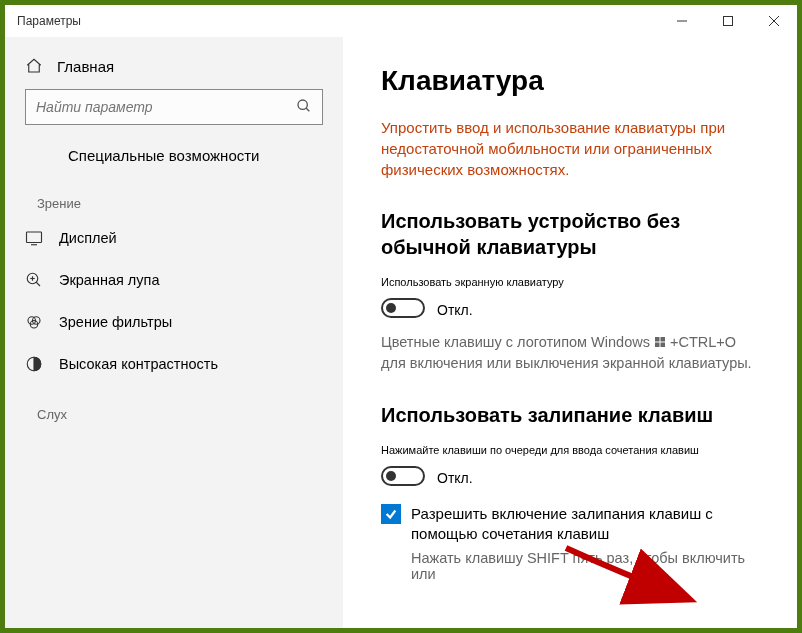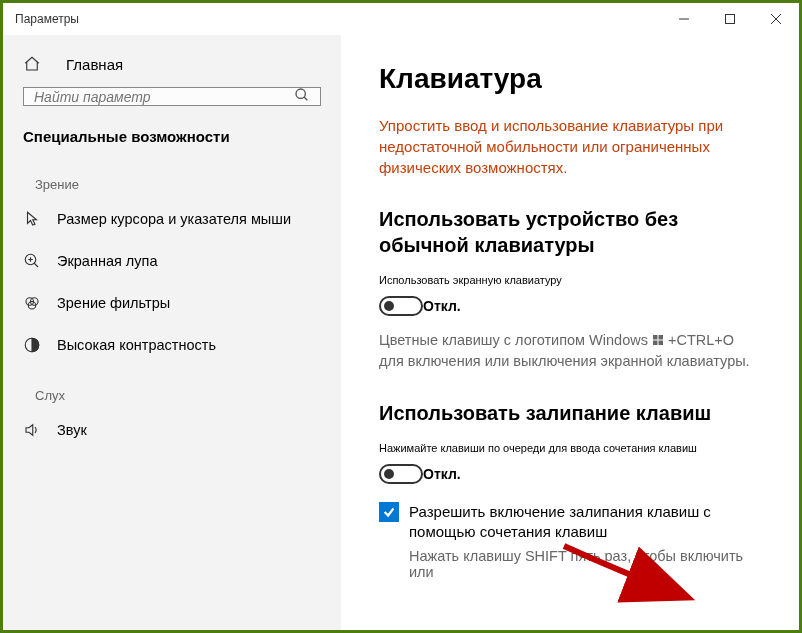--- a/index.html
+++ b/index.html
@@ -1,40 +1,40 @@
 <!DOCTYPE html>
 <html><head>
 <meta charset="utf-8">
 <style>
   * { box-sizing: border-box; margin: 0; padding: 0; }
   html, body { width: 802px; height: 633px; font-family: "Segoe UI", Tahoma, sans-serif; font-size: 14px; color: #000; background: #fff; overflow: hidden; }
-  .window { display: flex; flex-direction: column; height: 100%; border: 3px solid #4d7c0f; }
+  .window { display: flex; flex-direction: column; height: 100%; border: 5px solid #4d7c0f; }
   .titlebar { display: flex; align-items: center; height: 32px; padding-left: 12px; font-size: 12px; color: #333; }
   .titlebar-title { flex: 1; }
   .caption-buttons { display: flex; }
   .caption-btn { width: 46px; height: 32px; display: flex; align-items: center; justify-content: center; color: #333; }
   .caption-btn svg { width: 10px; height: 10px; }
   .body { display: flex; flex: 1; min-height: 0; }
   .sidebar { width: 338px; background: #f3f3f3; padding: 12px 0 0 0; overflow: hidden; }
-  .home-row { display: flex; align-items: center; gap: 25px; padding: 8px 20px 14px 20px; font-size: 15px; }
+  .home-row { display: flex; align-items: center; gap: 14px; padding: 8px 20px 14px 20px; font-size: 15px; }
   .home-row .icon { width: 18px; display: flex; justify-content: center; }
   .search-wrap { padding: 0 20px 18px 20px; }
-  .search { display: flex; align-items: center; border: 1px solid #888; background: #fcfcfc; height: 19px; padding: 0 10px; }
+  .search { display: flex; align-items: center; border: 1px solid #888; background: #fcfcfc; height: 36px; padding: 0 10px; }
   .search input { flex: 1; border: none; outline: none; background: transparent; font-size: 14px; color: #555; font-style: italic; }
   .search-icon { color: #555; }
-  .section-title { font-weight: 700; padding: 4px 20px 10px 20px; font-size: 15px; }
+  .section-title { font-weight: 400; padding: 4px 20px 10px 20px; font-size: 15px; margin-left: 43px; }
   .group-label { color: #666; font-size: 13px; padding: 22px 20px 6px 32px; }
   .nav-item { display: flex; align-items: center; gap: 16px; padding: 12px 20px; font-size: 14.5px; cursor: default; }
   .nav-item .icon { width: 18px; height: 18px; display: flex; align-items: center; justify-content: center; color: #333; }
   .content { flex: 1; padding: 28px 38px 0 38px; overflow: hidden; position: relative; }
   .h1 { font-size: 28px; font-weight: 600; margin-bottom: 20px; }
   .desc { color: #c2410c; font-size: 15px; line-height: 1.4; margin-bottom: 28px; }
   .h2 { font-size: 20px; font-weight: 600; margin: 28px 0 16px 0; line-height: 1.3; }
   .setting-label { font-size: 11px; margin-bottom: 10px; }
-  .toggle-row { display: flex; align-items: center; gap: 0; margin-bottom: 14px; font-weight: bold; }
+  .toggle-row { display: flex; align-items: flex-end; gap: 12px; margin-bottom: 14px; }
   .toggle { width: 44px; height: 20px; border: 2px solid #333; border-radius: 20px; position: relative; background: #fff; }
   .toggle::after { content: ""; position: absolute; width: 10px; height: 10px; background: #333; border-radius: 50%; top: 3px; left: 3px; }
   .hint { color: #666; font-size: 14.5px; line-height: 1.4; margin-bottom: 24px; }
   .checkbox-row { display: flex; align-items: flex-start; gap: 10px; margin-top: 18px; }
   .checkbox { width: 20px; height: 20px; background: #0078d4; display: flex; align-items: center; justify-content: center; flex-shrink: 0; }
   .checkbox svg { width: 14px; height: 14px; stroke: #fff; stroke-width: 2.5; fill: none; }
   .checkbox-text { font-size: 15px; line-height: 1.35; }
   .sub-hint { color: #666; font-size: 14.5px; margin-top: 6px; padding-left: 30px; }
   .arrow-annotation { position: absolute; left: 218px; top: 506px; pointer-events: none; }
   .winlogo { display:inline-block; vertical-align: middle; }
@@ -85,29 +85,30 @@
                 <line x1="20" y1="20" x2="15" y2="15"></line>
               </svg>
           </span>
         </div>
       </div>
 
       <div class="section-title">Специальные возможности</div>
 
       <div class="group-label">Зрение</div>
 
-
       <div class="nav-item">
         <span class="icon">
             <svg width="18" height="18" viewBox="0 0 24 24" fill="none" stroke="#333" stroke-width="1.5">
-              <path d="M6 3 L6 18 L10 14 L13 20 L16 19 L13 13 L18 13 Z"></path>
+              <rect x="2" y="4" width="20" height="14" rx="1"></rect>
+              <line x1="8" y1="21" x2="16" y2="21"></line>
             </svg>
           </span>
-        <span>Размер курсора и указателя мыши</span>
+        <span>Дисплей</span>
       </div>
+
 
       <div class="nav-item">
         <span class="icon">
             <svg width="18" height="18" viewBox="0 0 24 24" fill="none" stroke="#333" stroke-width="1.5">
               <circle cx="10" cy="10" r="7"></circle>
               <line x1="20" y1="20" x2="15" y2="15"></line>
               <line x1="7" y1="10" x2="13" y2="10"></line>
               <line x1="10" y1="7" x2="10" y2="13"></line>
             </svg>
           </span>
@@ -131,29 +132,20 @@
               <circle cx="12" cy="12" r="9"></circle>
               <path d="M12 3 A9 9 0 0 1 12 21 Z" fill="#333"></path>
             </svg>
           </span>
         <span>Высокая контрастность</span>
       </div>
 
 
       <div class="group-label">Слух</div>
 
-      <div class="nav-item">
-        <span class="icon">
-            <svg width="18" height="18" viewBox="0 0 24 24" fill="none" stroke="#333" stroke-width="1.5">
-              <path d="M4 9 H8 L13 5 V19 L8 15 H4 Z"></path>
-              <path d="M16 8 Q19 12 16 16"></path>
-            </svg>
-          </span>
-        <span>Звук</span>
-      </div>
     </div>
 
     <div class="content">
       <div class="h1">Клавиатура</div>
       <div class="desc">Упростить ввод и использование клавиатуры при недостаточной мобильности или ограниченных физических возможностях.</div>
 
       <div class="h2">Использовать устройство без обычной клавиатуры</div>
       <div class="setting-label">Использовать экранную клавиатуру</div>
       <div class="toggle-row">
         <div class="toggle"></div>

